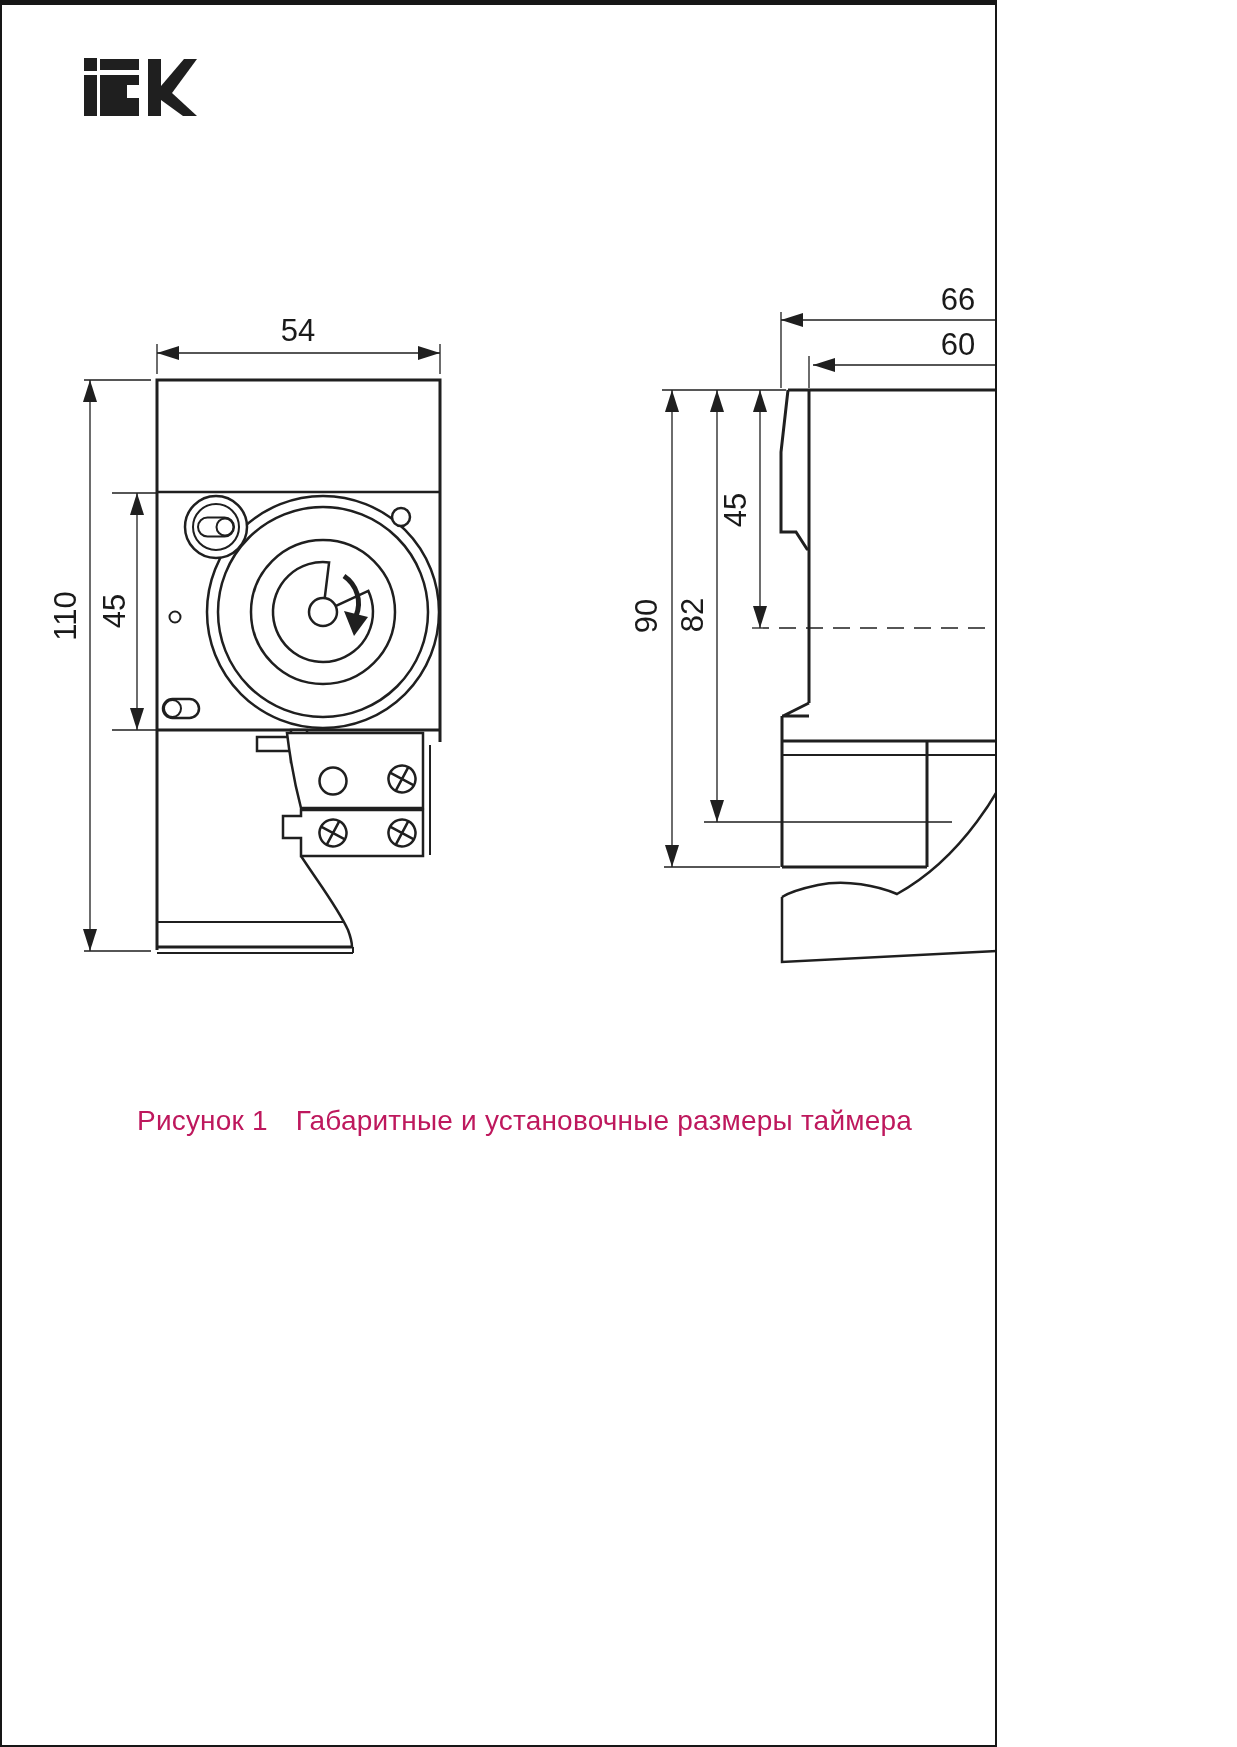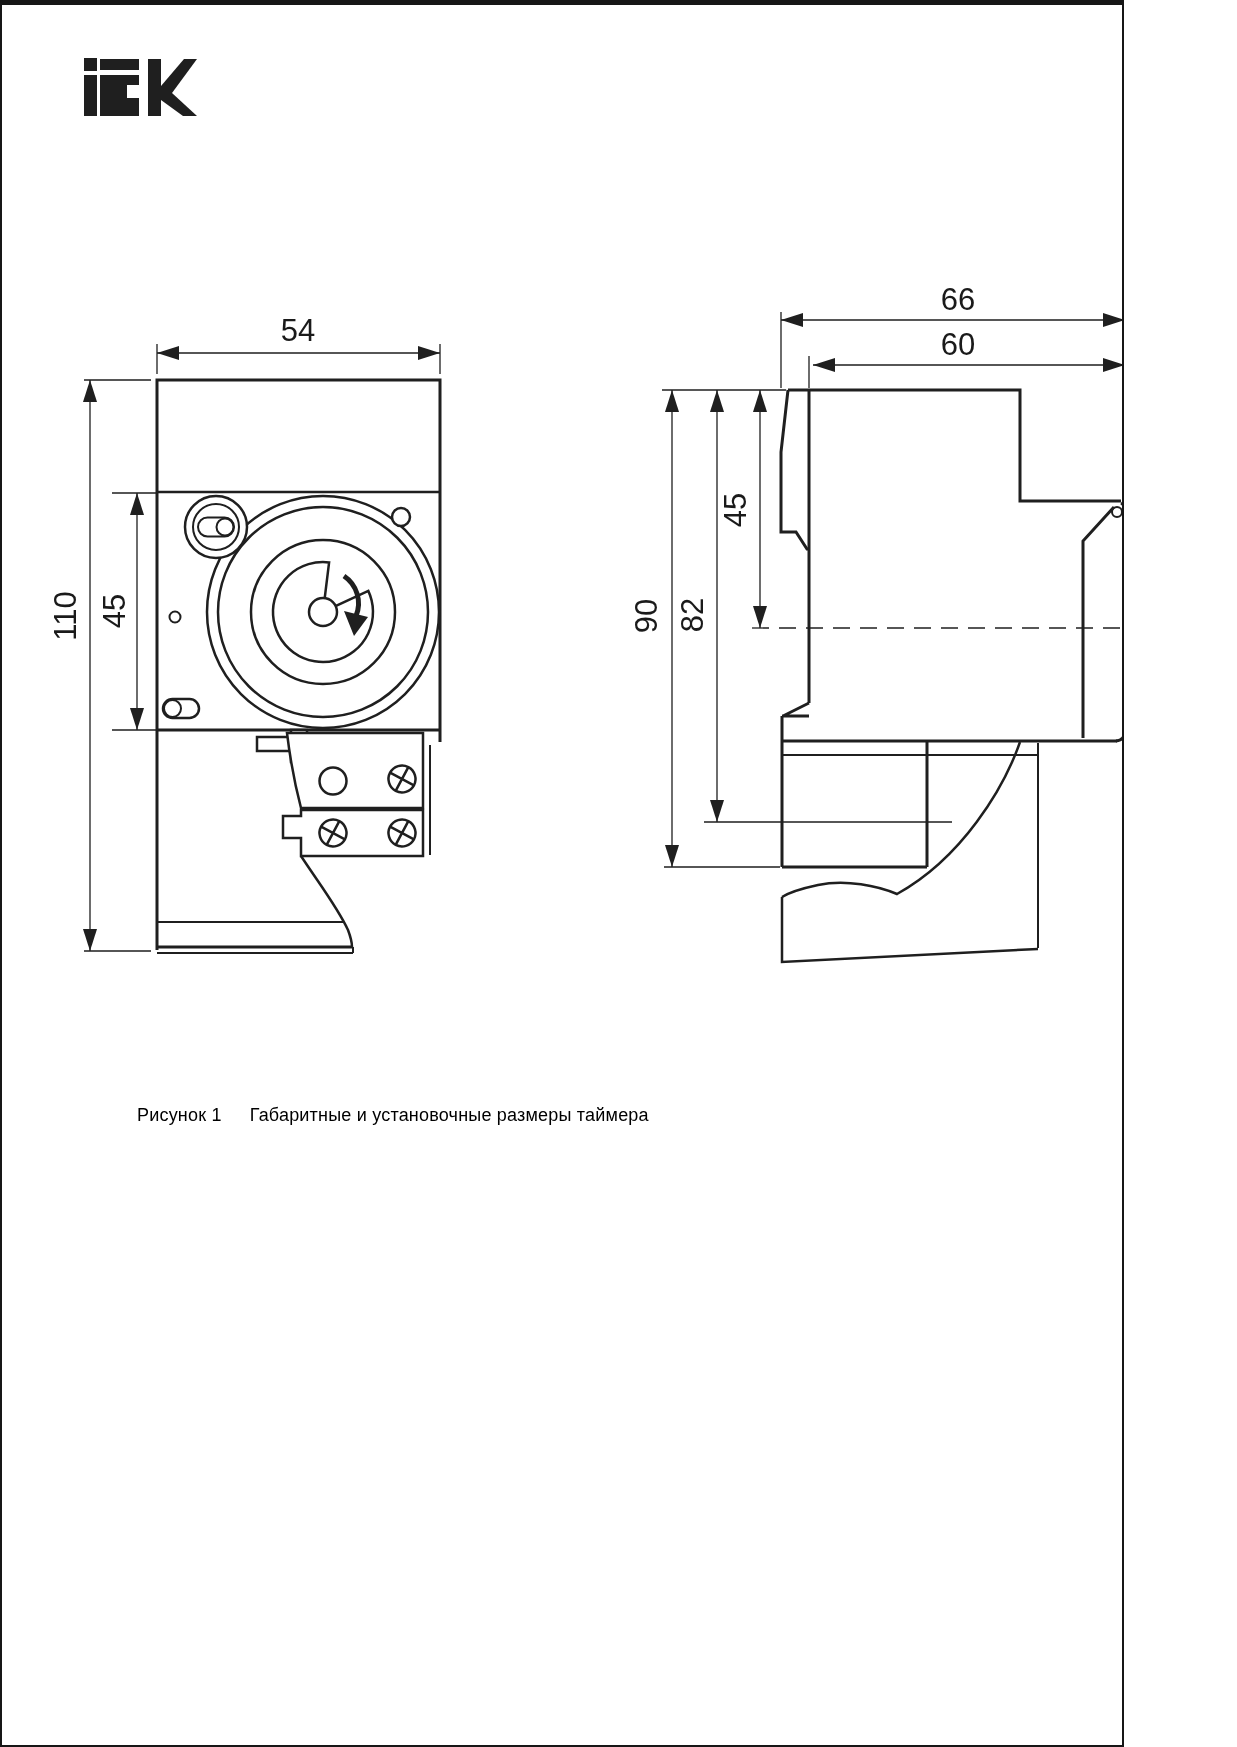--- a/index.html
+++ b/index.html
@@ -1,29 +1,29 @@
 <!DOCTYPE html>
 <html><head>
 <meta charset="utf-8">
 <style>
   html,body{margin:0;padding:0;background:#ffffff;}
-  .page{position:relative;width:1124px;height:1747px;background:#ffffff;overflow:hidden;
+  .page{position:relative;width:997px;height:1747px;background:#ffffff;overflow:hidden;
         font-family:"Liberation Sans", sans-serif;color:#1a1a1a;}
   .frame{position:absolute;inset:0;border:2px solid #161616;border-top-width:5px;pointer-events:none;}
   svg{position:absolute;left:0;top:0;}
   svg *{vector-effect:none;}
   .ln{fill:none;stroke:#1f1f1f;}
   .s3{stroke-width:3;}
   .s25{stroke-width:2.5;}
   .s2{stroke-width:2;}
   .s13{stroke-width:1.3;}
   .wf{fill:#ffffff;}
   .blk{fill:#1f1f1f;stroke:none;}
   .dimtxt{font-family:"Liberation Sans", sans-serif;font-size:31px;fill:#1a1a1a;}
-  .caption{position:absolute;left:137px;top:1105px;font-size:18px;color:#000000;
+  .caption{position:absolute;left:137px;top:1105px;font-size:28px;color:#be185d;
            white-space:nowrap;letter-spacing:0.2px;}
   .caption .pfx{display:inline-block;margin-right:28px;}
 </style>
 </head>
 <body>
 
 <div class="page">
 
   <svg width="1237" height="1747" viewBox="0 0 1237 1747" role="img" aria-label="side view of timer on DIN rail with mounting panel">
 

